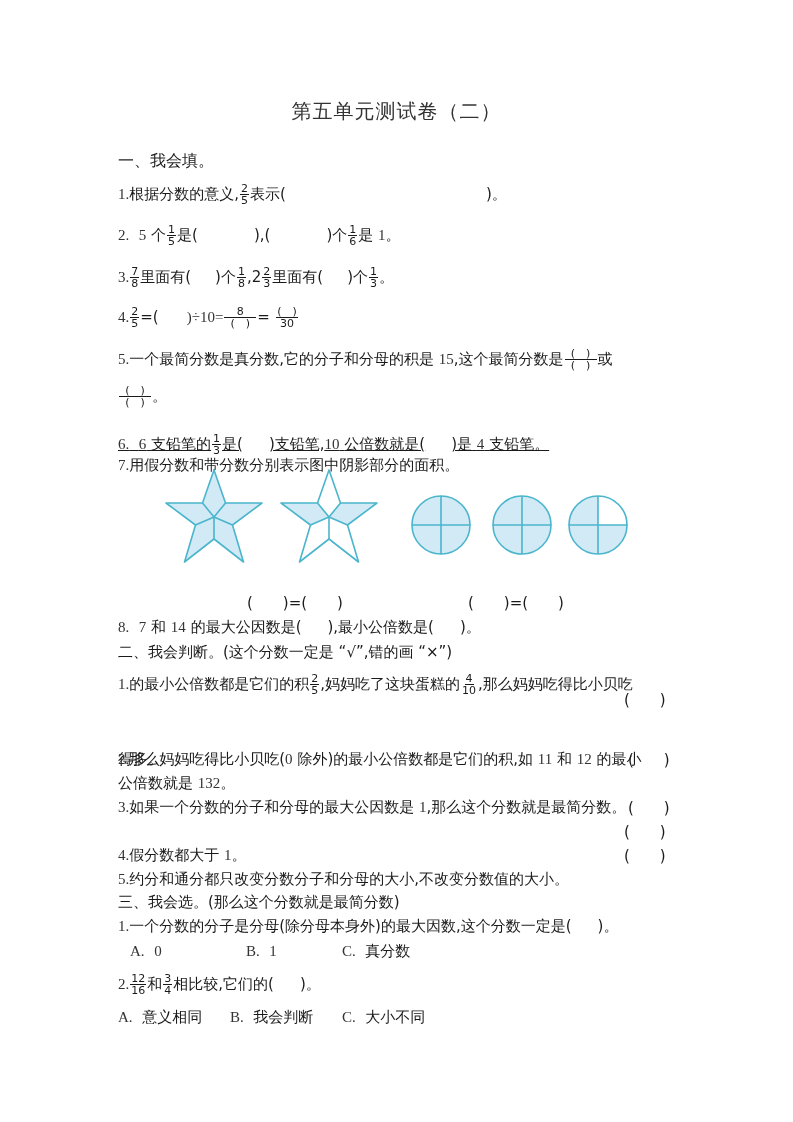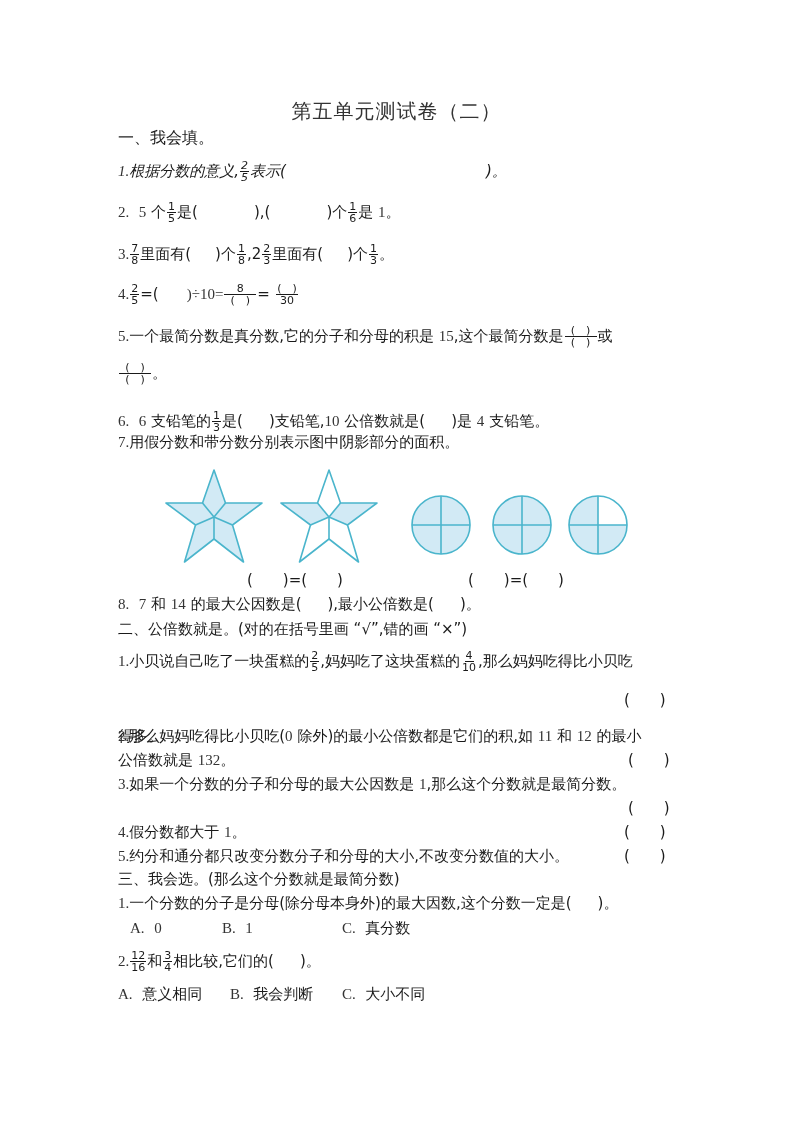--- a/index.html
+++ b/index.html
@@ -1,39 +1,39 @@
 <!DOCTYPE html>
 <html><head>
 <meta charset="utf-8">
 <style>
   html, body { margin: 0; padding: 0; background: #ffffff; }
   body { width: 793px; height: 1122px; position: relative; overflow: hidden;
          font-family: "DejaVu Sans", "Liberation Sans", sans-serif; color: #1a1a1a; }
-  .line { position: absolute; left: 118px; font-size: 15px; line-height: 20px; white-space: nowrap; }
+  .line { position: absolute; left: 118px; font-size: 15px; line-height: 20px; white-space: nowrap; margin-top: 23px; }
   .num { font-family: "Liberation Serif", "DejaVu Serif", serif; color: #333; }
   .title { position: absolute; left: 0; width: 793px; top: 98px; text-align: center;
            font-family: "DejaVu Serif", "Liberation Serif", serif; font-size: 20px; color: #333; letter-spacing: 1px; }
   .frac { display: inline-flex; flex-direction: column; align-items: center; vertical-align: middle;
           font-size: 11px; line-height: 11px; margin: 0 1px; }
   .frac .n { border-bottom: 1px solid #1a1a1a; padding: 0 1px; }
   .frac .d { padding: 0 1px; }
   .blank { display: inline-block; }
   .right-paren { position: absolute; left: 624px; font-size: 15px; line-height: 20px; }
   svg { position: absolute; overflow: visible; }
   .shape-stroke { stroke: #4ab5cc; stroke-width: 1.6; fill: none; stroke-linejoin: round; }
   .shape-fill { fill: #d2eaf5; }
 </style>
 </head>
 <body>
 
 <div class="title">第五单元测试卷（二）</div>
 
 <div class="line" style="top:128px;font-size:16px;">一、我会填。</div>
 
-<div class="line" style="top:160px;font-style:italic;">
+<div class="line" style="top:160px;">
   <span class="num">1.</span><span>根据分数的意义,</span><span class="frac">
       <span class="n">2</span>
       <span class="d">5</span>
     </span><span>表示(</span><span class="blank" style="width:200px"></span><span>)。</span>
 </div>
 
 <div class="line" style="top:201px;">
   <span class="num">2.</span>&nbsp;&nbsp;<span class="num">5</span> <span>个</span><span class="frac">
       <span class="n">1</span>
       <span class="d">5</span>
@@ -78,21 +78,21 @@
       <span class="d">(　)</span>
     </span><span>或</span>
 </div>
 <div class="line" style="top:362px;">
   <span class="frac">
       <span class="n" style="min-width:30px;text-align:center">(　)</span>
       <span class="d">(　)</span>
     </span><span>。</span>
 </div>
 
-<div class="line" style="top:410px;">
+<div class="line" style="top:410px;text-decoration:underline;">
   <span class="num">6.</span>&nbsp;&nbsp;<span class="num">6</span> <span>支铅笔的</span><span class="frac">
       <span class="n">1</span>
       <span class="d">3</span>
     </span><span>是(</span><span class="blank" style="width:26px"></span><span>)支铅笔,</span><span class="num">10</span> <span>公倍数就是(</span><span class="blank" style="width:26px"></span><span>)是</span> <span class="num">4</span> <span>支铅笔。</span>
 </div>
 
 <div class="line" style="top:432px;">
   <span class="num">7.</span><span>用假分数和带分数分别表示图中阴影部分的面积。</span>
 </div>
 
@@ -142,24 +142,24 @@
     <line class="shape-stroke" x1="2" y1="31" x2="60" y2="31"></line>
 </svg>
 
 <div class="line" style="top:570px;left:247px;">(　　)=(　　)</div>
 <div class="line" style="top:570px;left:468px;">(　　)=(　　)</div>
 
 <div class="line" style="top:594px;">
   <span class="num">8.</span>&nbsp;&nbsp;<span class="num">7</span> <span>和</span> <span class="num">14</span> <span>的最大公因数是(</span><span class="blank" style="width:26px"></span><span>),最小公倍数是(</span><span class="blank" style="width:26px"></span><span>)。</span>
 </div>
 
-<div class="line" style="top:619px;">二、公倍数就是。(对的在括号里画 “√”,错的画 “×”)</div>
+<div class="line" style="top:619px;">二、我会判断。(这个分数一定是 “√”,错的画 “×”)</div>
 
 <div class="line" style="top:650px;">
-  <span class="num">1.</span><span>小贝说自己吃了一块蛋糕的</span><span class="frac">
+  <span class="num">1.</span><span>的最小公倍数都是它们的积</span><span class="frac">
       <span class="n">2</span>
       <span class="d">5</span>
     </span><span>,妈妈吃了这块蛋糕的</span><span class="frac">
       <span class="n">4</span>
       <span class="d">10</span>
     </span><span>,那么妈妈吃得比小贝吃</span>
 </div>
 <div class="line" style="top:726px;">得多。</div>
 <div class="right-paren" style="top:690px;">(　　)</div>
 
@@ -186,21 +186,21 @@
 </div>
 <div class="right-paren" style="top:846px;">(　　)</div>
 
 <div class="line" style="top:869px;">三、我会选。(那么这个分数就是最简分数)</div>
 
 <div class="line" style="top:893px;">
   <span class="num">1.</span><span>一个分数的分子是分母(除分母本身外)的最大因数,这个分数一定是(</span><span class="blank" style="width:26px"></span><span>)。</span>
 </div>
 <div class="line" style="top:918px;">
   <span style="position:absolute;left:12px"><span class="num">A.</span>&nbsp;&nbsp;<span class="num">0</span></span>
-  <span style="position:absolute;left:104px"><span class="num">B.</span>&nbsp;&nbsp;<span class="num">1</span></span>
+  <span style="position:absolute;left:128px"><span class="num">B.</span>&nbsp;&nbsp;<span class="num">1</span></span>
   <span style="position:absolute;left:224px"><span class="num">C.</span>&nbsp;&nbsp;<span>真分数</span></span>
 </div>
 
 <div class="line" style="top:950px;">
   <span class="num">2.</span><span class="frac">
       <span class="n">12</span>
       <span class="d">16</span>
     </span><span>和</span><span class="frac">
       <span class="n">3</span>
       <span class="d">4</span>

